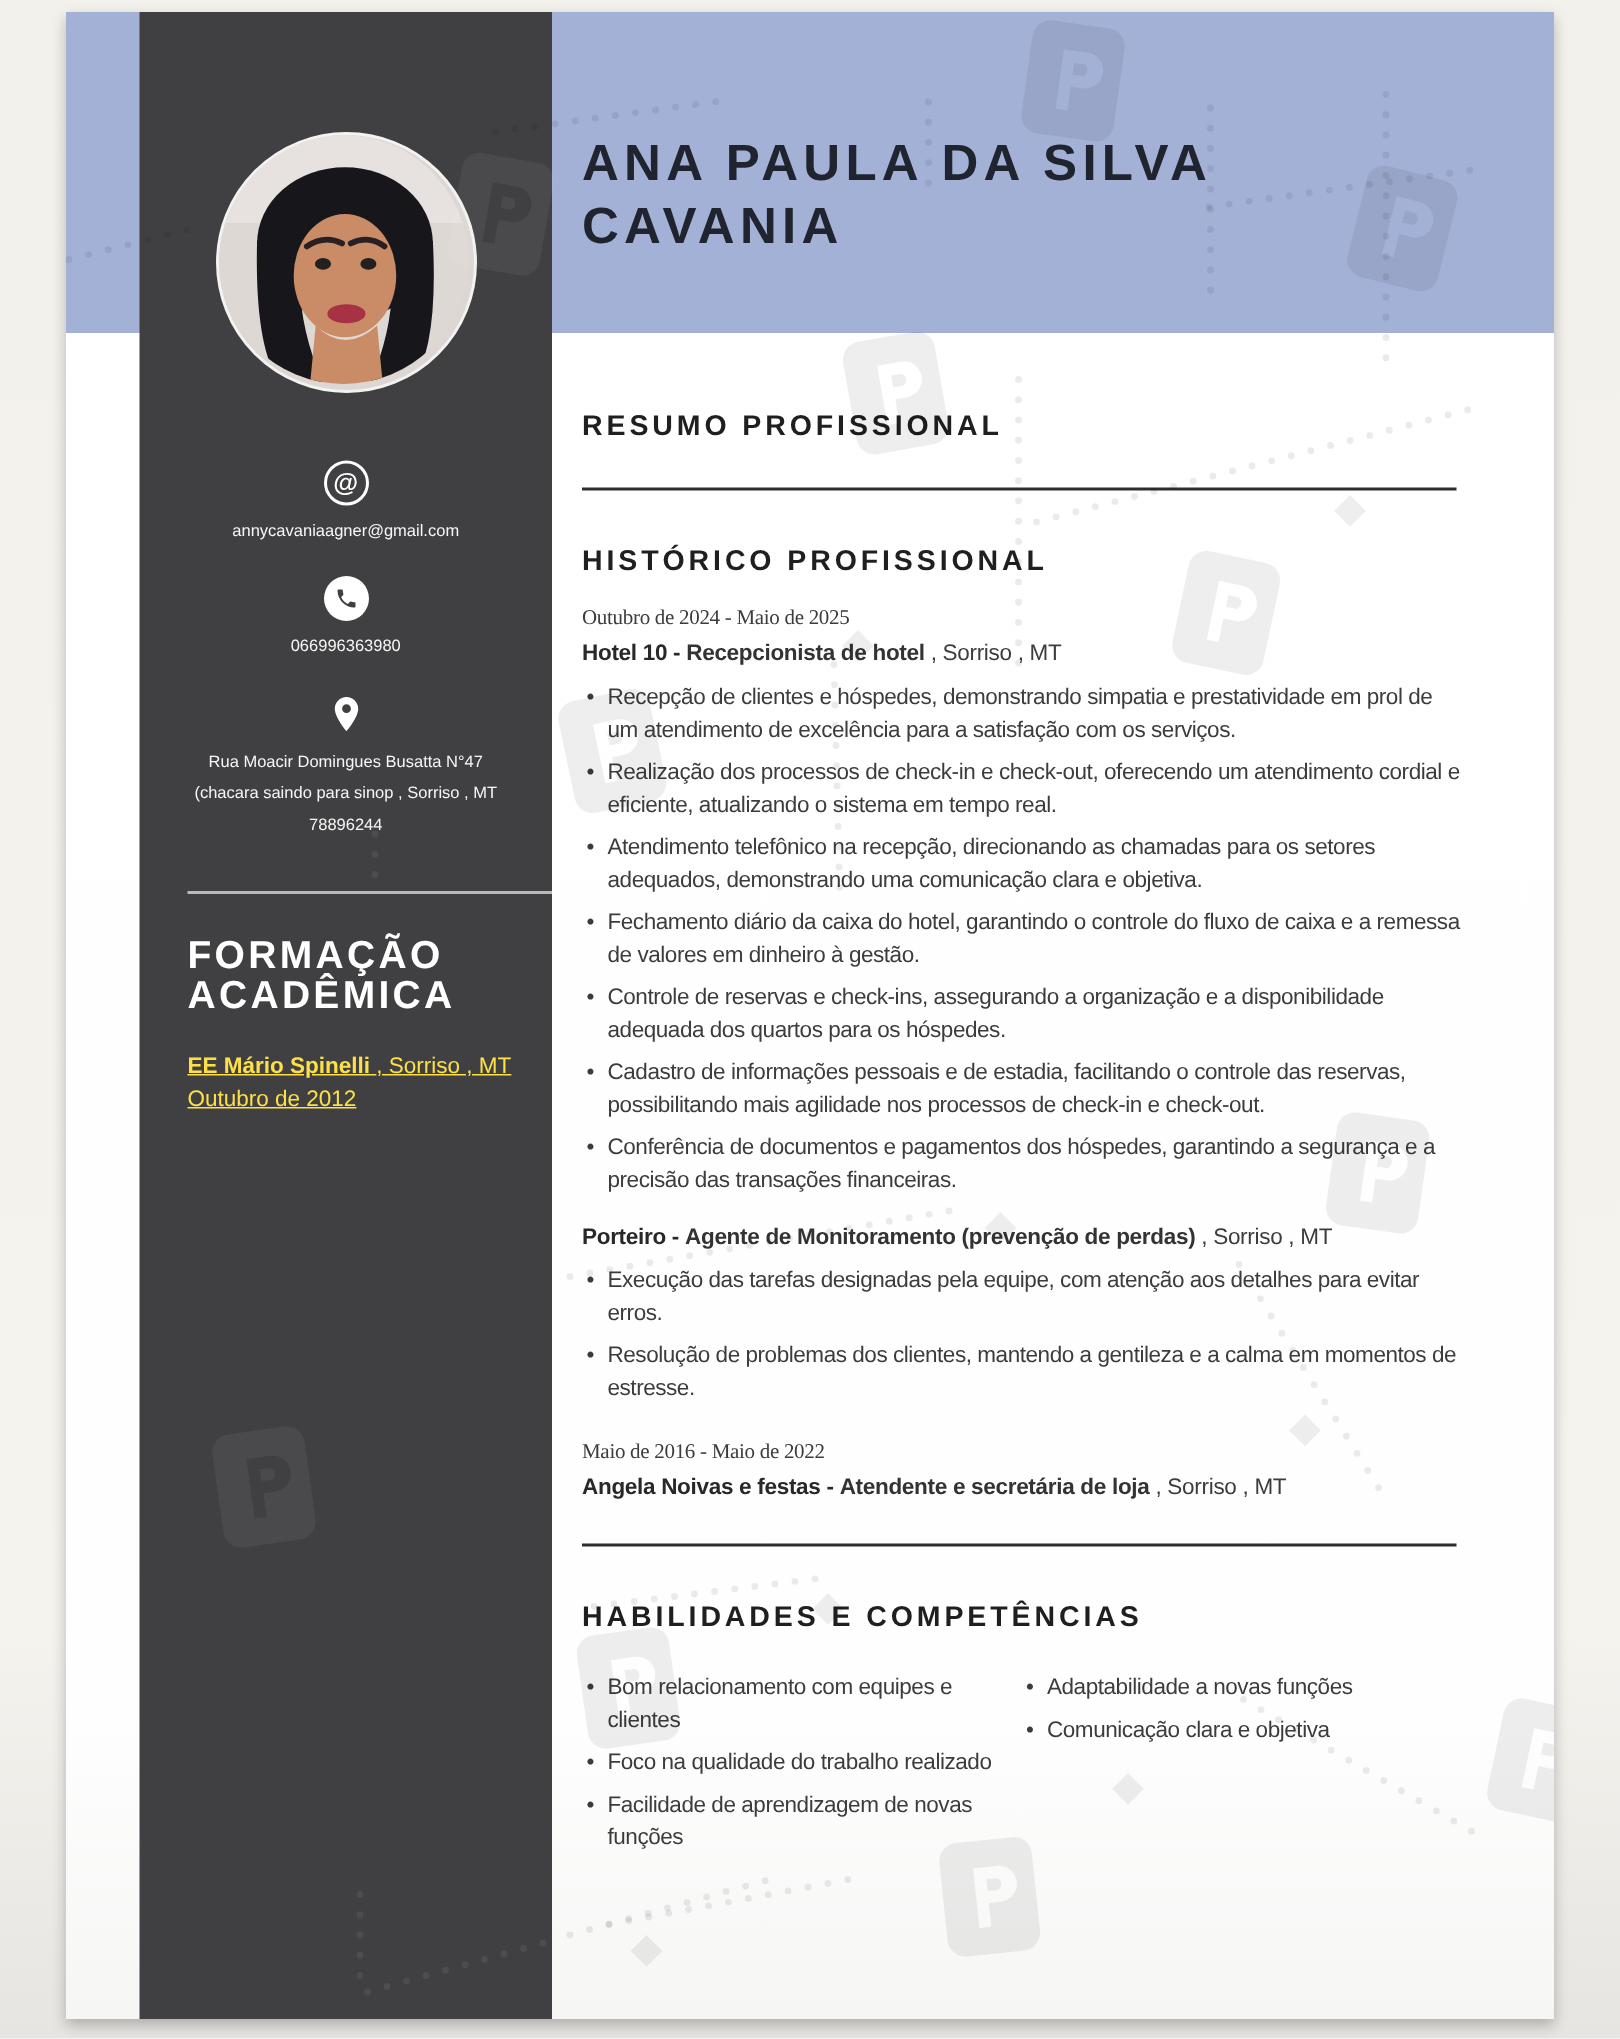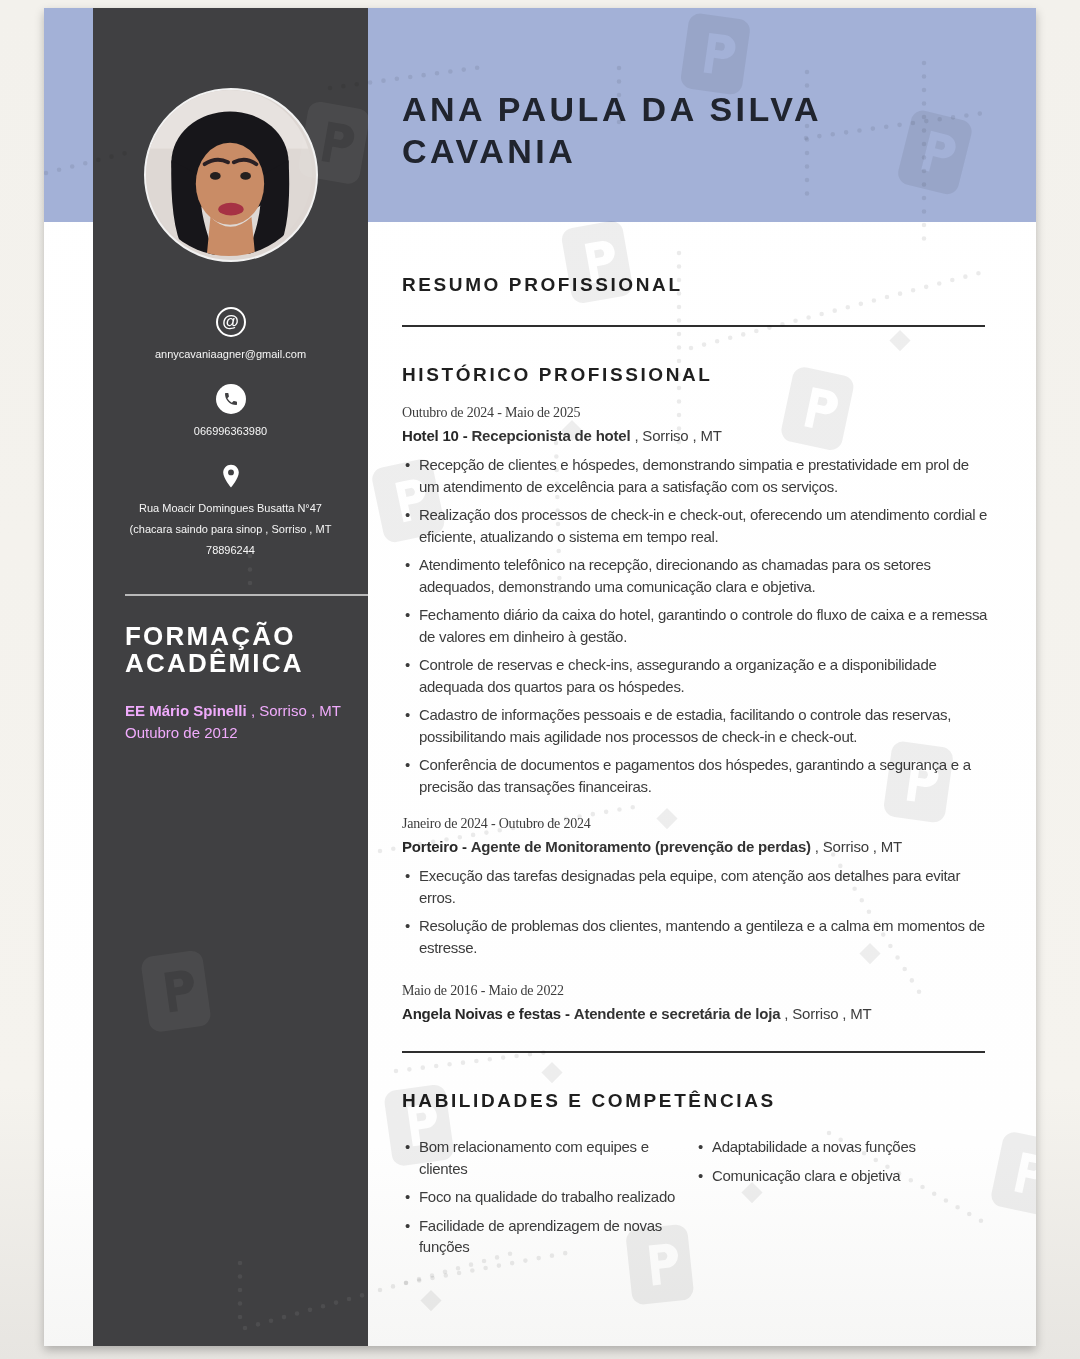--- a/index.html
+++ b/index.html
@@ -21,24 +21,24 @@
   .photo-wrap{width:170px;height:170px;margin:80px auto 0;border-radius:50%;border:2px solid #f2f2f2;overflow:hidden;background:#ddd6d2;}
   .photo-wrap svg{display:block;}
   .cicon{margin:0 auto;width:30px;height:30px;display:flex;align-items:center;justify-content:center;}
   .at-circle{width:26px;height:26px;border:2px solid #fff;border-radius:50%;display:flex;align-items:center;justify-content:center;font-size:17px;font-weight:bold;color:#fff;}
   .icon-circle{width:30px;height:30px;background:#fff;border-radius:50%;display:flex;align-items:center;justify-content:center;}
   .contact-label{margin-top:7px;text-align:center;font-size:11px;line-height:21px;color:#f6f6f6;}
   .address{width:215px;margin:7px auto 0;}
   .mt47{margin-top:45px}.mt18{margin-top:19px}
   .sdivider{height:2px;background:#b9b9b9;margin:33px 0 0 32px;}
   .sheading{margin:27px 30px 0 32px;font-size:26px;font-weight:bold;letter-spacing:2.2px;line-height:27px;color:#fff;}
-  .edu{margin:23px 12px 0 32px;font-size:15px;line-height:22px;color:#f0abfc;}
+  .edu{margin:23px 12px 0 32px;font-size:15px;line-height:22px;color:#fde047;text-decoration:underline;}
   .edu .school{font-weight:bold;}
   
-  .main{position:absolute;left:358px;top:0;width:586px;color:#3c3c3c;}
+  .main{position:absolute;left:344px;top:0;width:586px;color:#3c3c3c;}
   .name{margin:80px 0 0;font-size:34px;line-height:42px;font-weight:600;letter-spacing:3.5px;color:#20242e;width:600px;}
   .h2{font-size:19px;font-weight:bold;letter-spacing:2.6px;color:#1f1f1f;line-height:24px;margin:0;}
   .h2.resumo{margin-top:101px;}
   .divider{height:2px;background:#2e2e2e;margin-top:28px;width:583px;}
   .h2.historico{margin-top:36px;}
   .job{margin-top:15px;}
   .job.j2{margin-top:16px;}
   .job.j3{margin-top:22px;}
   .dates{font-size:14px;line-height:22px;letter-spacing:-0.2px;font-family:Liberation Serif, serif;}
   .jobline{font-size:15px;line-height:23px;letter-spacing:-0.2px;margin:0;}
@@ -143,21 +143,20 @@
         <li>Realização dos processos de check-in e check-out, oferecendo um atendimento cordial e eficiente, atualizando o sistema em tempo real.</li>
         <li>Atendimento telefônico na recepção, direcionando as chamadas para os setores adequados, demonstrando uma comunicação clara e objetiva.</li>
         <li>Fechamento diário da caixa do hotel, garantindo o controle do fluxo de caixa e a remessa de valores em dinheiro à gestão.</li>
         <li>Controle de reservas e check-ins, assegurando a organização e a disponibilidade adequada dos quartos para os hóspedes.</li>
         <li>Cadastro de informações pessoais e de estadia, facilitando o controle das reservas, possibilitando mais agilidade nos processos de check-in e check-out.</li>
         <li>Conferência de documentos e pagamentos dos hóspedes, garantindo a segurança e a precisão das transações financeiras.</li>
       </ul>
     </section>
 
     <section class="job j2">
-      <p class="dates">Janeiro de 2024 - Outubro de 2024</p>
       <p class="jobline">
         <span class="company">Porteiro -</span>
         <span class="role">Agente de Monitoramento (prevenção de perdas)</span>
         <span class="loc">, Sorriso , MT</span>
       </p>
       <ul class="bullets">
         <li>Execução das tarefas designadas pela equipe, com atenção aos detalhes para evitar erros.</li>
         <li>Resolução de problemas dos clientes, mantendo a gentileza e a calma em momentos de estresse.</li>
       </ul>
     </section>

